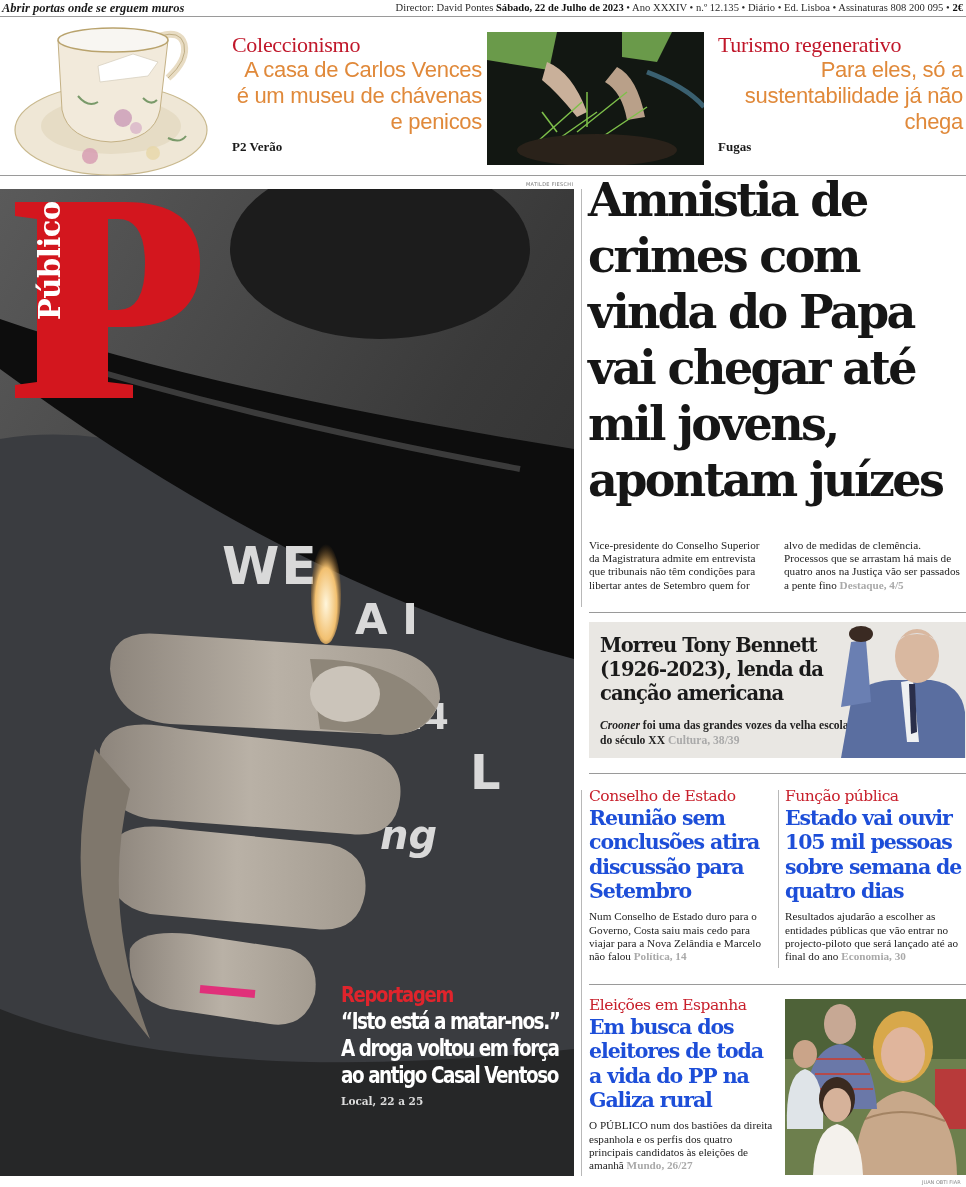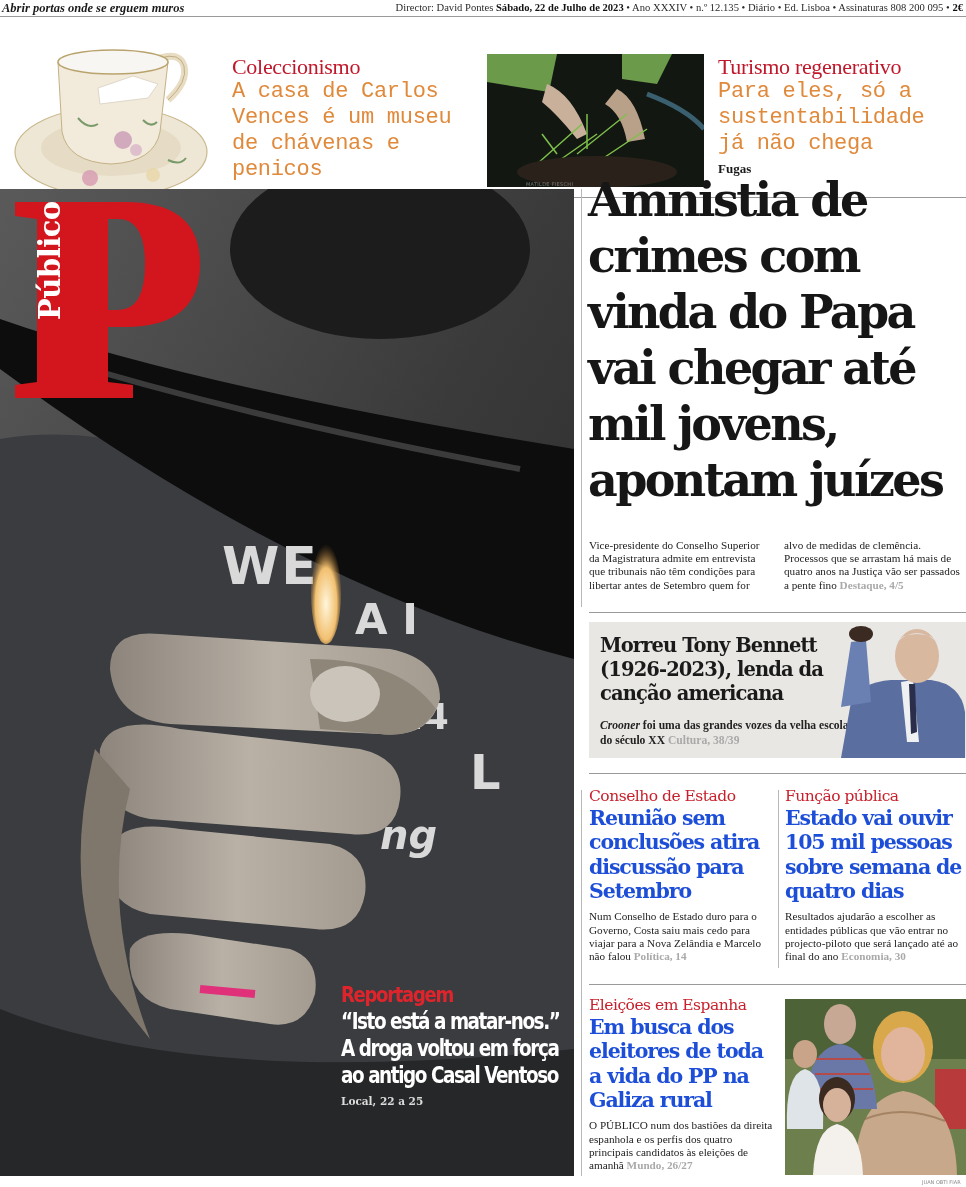--- a/index.html
+++ b/index.html
@@ -6,25 +6,25 @@
   html, body { width: 966px; height: 1187px; background: #ffffff; overflow: hidden; }
   body { position: relative; font-family: "DejaVu Serif", "Liberation Serif", serif; color: #1a1a1a; }
 
   
   .topbar { position: absolute; left: 0; top: 0; width: 966px; height: 17px; border-bottom: 1px solid #9a9a9a; }
   .slogan { position: absolute; left: 2px; top: 1px; font-family: "Liberation Serif", serif; font-style: italic; font-weight: bold; font-size: 12.5px; color: #1a1a1a; }
   .folio { position: absolute; right: 3px; top: 2px; font-family: "Liberation Serif", serif; font-size: 10.6px; color: #2a2a2a; white-space: nowrap; }
   .folio b { font-weight: bold; color: #111; }
 
   
-  .teaser-row { position: absolute; left: 0; top: 18px; width: 966px; height: 158px; border-bottom: 1px solid #9a9a9a; margin-top: 22px; }
+  .teaser-row { position: absolute; left: 0; top: 18px; width: 966px; height: 158px; border-bottom: 1px solid #9a9a9a; }
   .cup-photo { position: absolute; left: 8px; top: 0; width: 212px; height: 160px; }
   .teaser { position: absolute; }
   .teaser .kicker { font-family: "Liberation Serif", serif; font-size: 22px; line-height: 25px; color: #c0172a; letter-spacing: -0.3px; }
-  .teaser .head { font-family: Liberation Mono, monospace; font-size: 22px; line-height: 26px; color: #e0893a; letter-spacing: -0.3px; }
+  .teaser .head { font-family: Liberation Sans, sans-serif; font-size: 22px; line-height: 26px; color: #e0893a; letter-spacing: -0.3px; text-align: right; }
   .teaser .section { font-family: "Liberation Serif", serif; font-weight: bold; font-size: 13px; color: #1a1a1a; margin-top: 4px; }
   .teaser-p2 { left: 232px; top: 14px; width: 250px; }
   .teaser-fugas { left: 718px; top: 14px; width: 245px; }
   .plant-photo { position: absolute; left: 487px; top: 14px; width: 217px; height: 133px; background: #101510; overflow: hidden; }
 
   .photo-credit-top { position: absolute; left: 526px; top: 181px; font-family: "DejaVu Sans", sans-serif; font-size: 5px; color: #777; letter-spacing: 0.3px; }
 
   
   .hero { position: absolute; left: 0; top: 189px; width: 574px; height: 987px; background: #2b2b2b; overflow: hidden; }
   .logo { position: absolute; left: 15px; top: 202px; width: 190px; height: 200px; }

